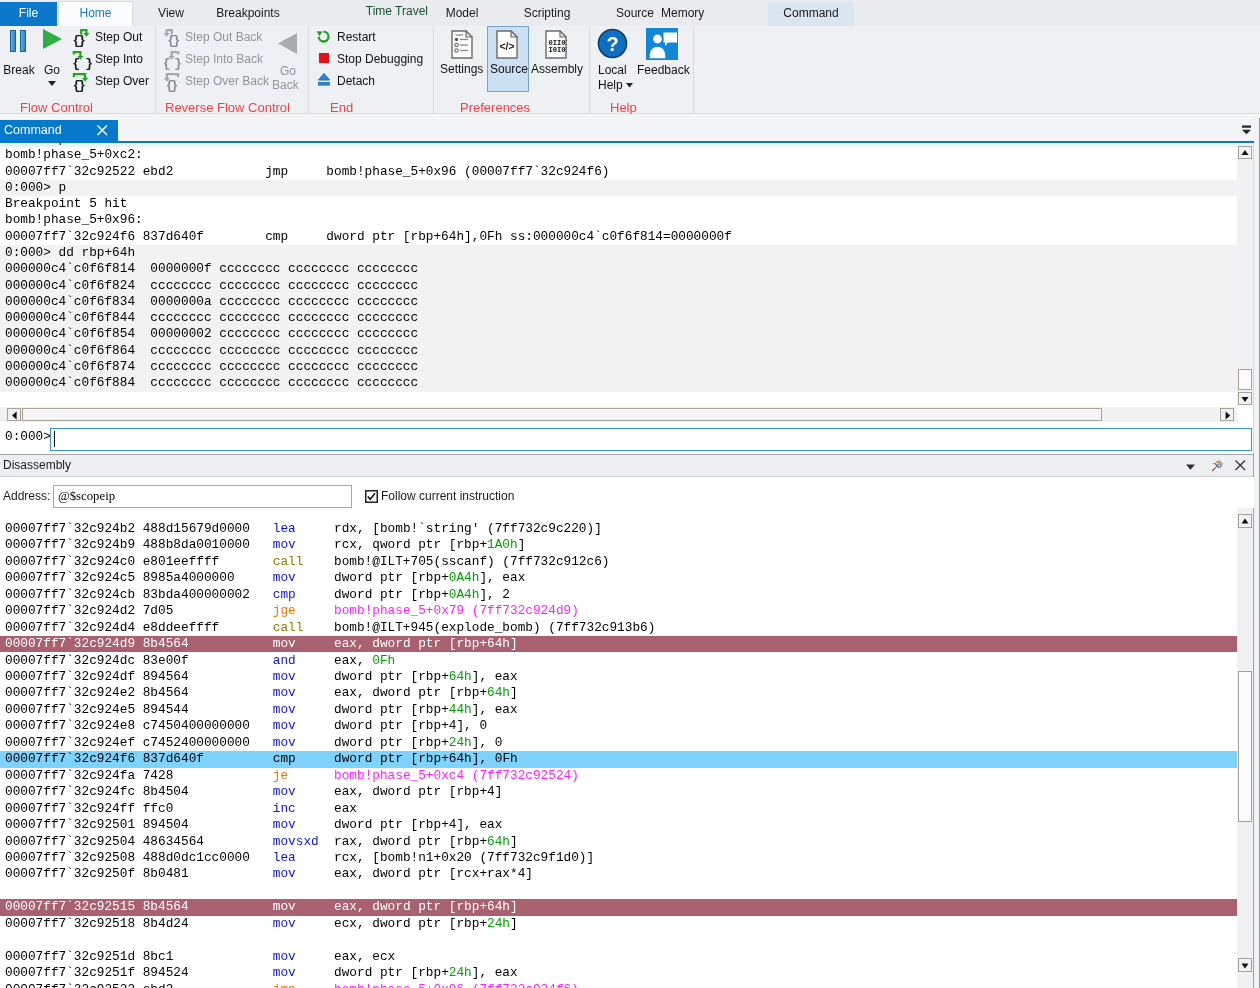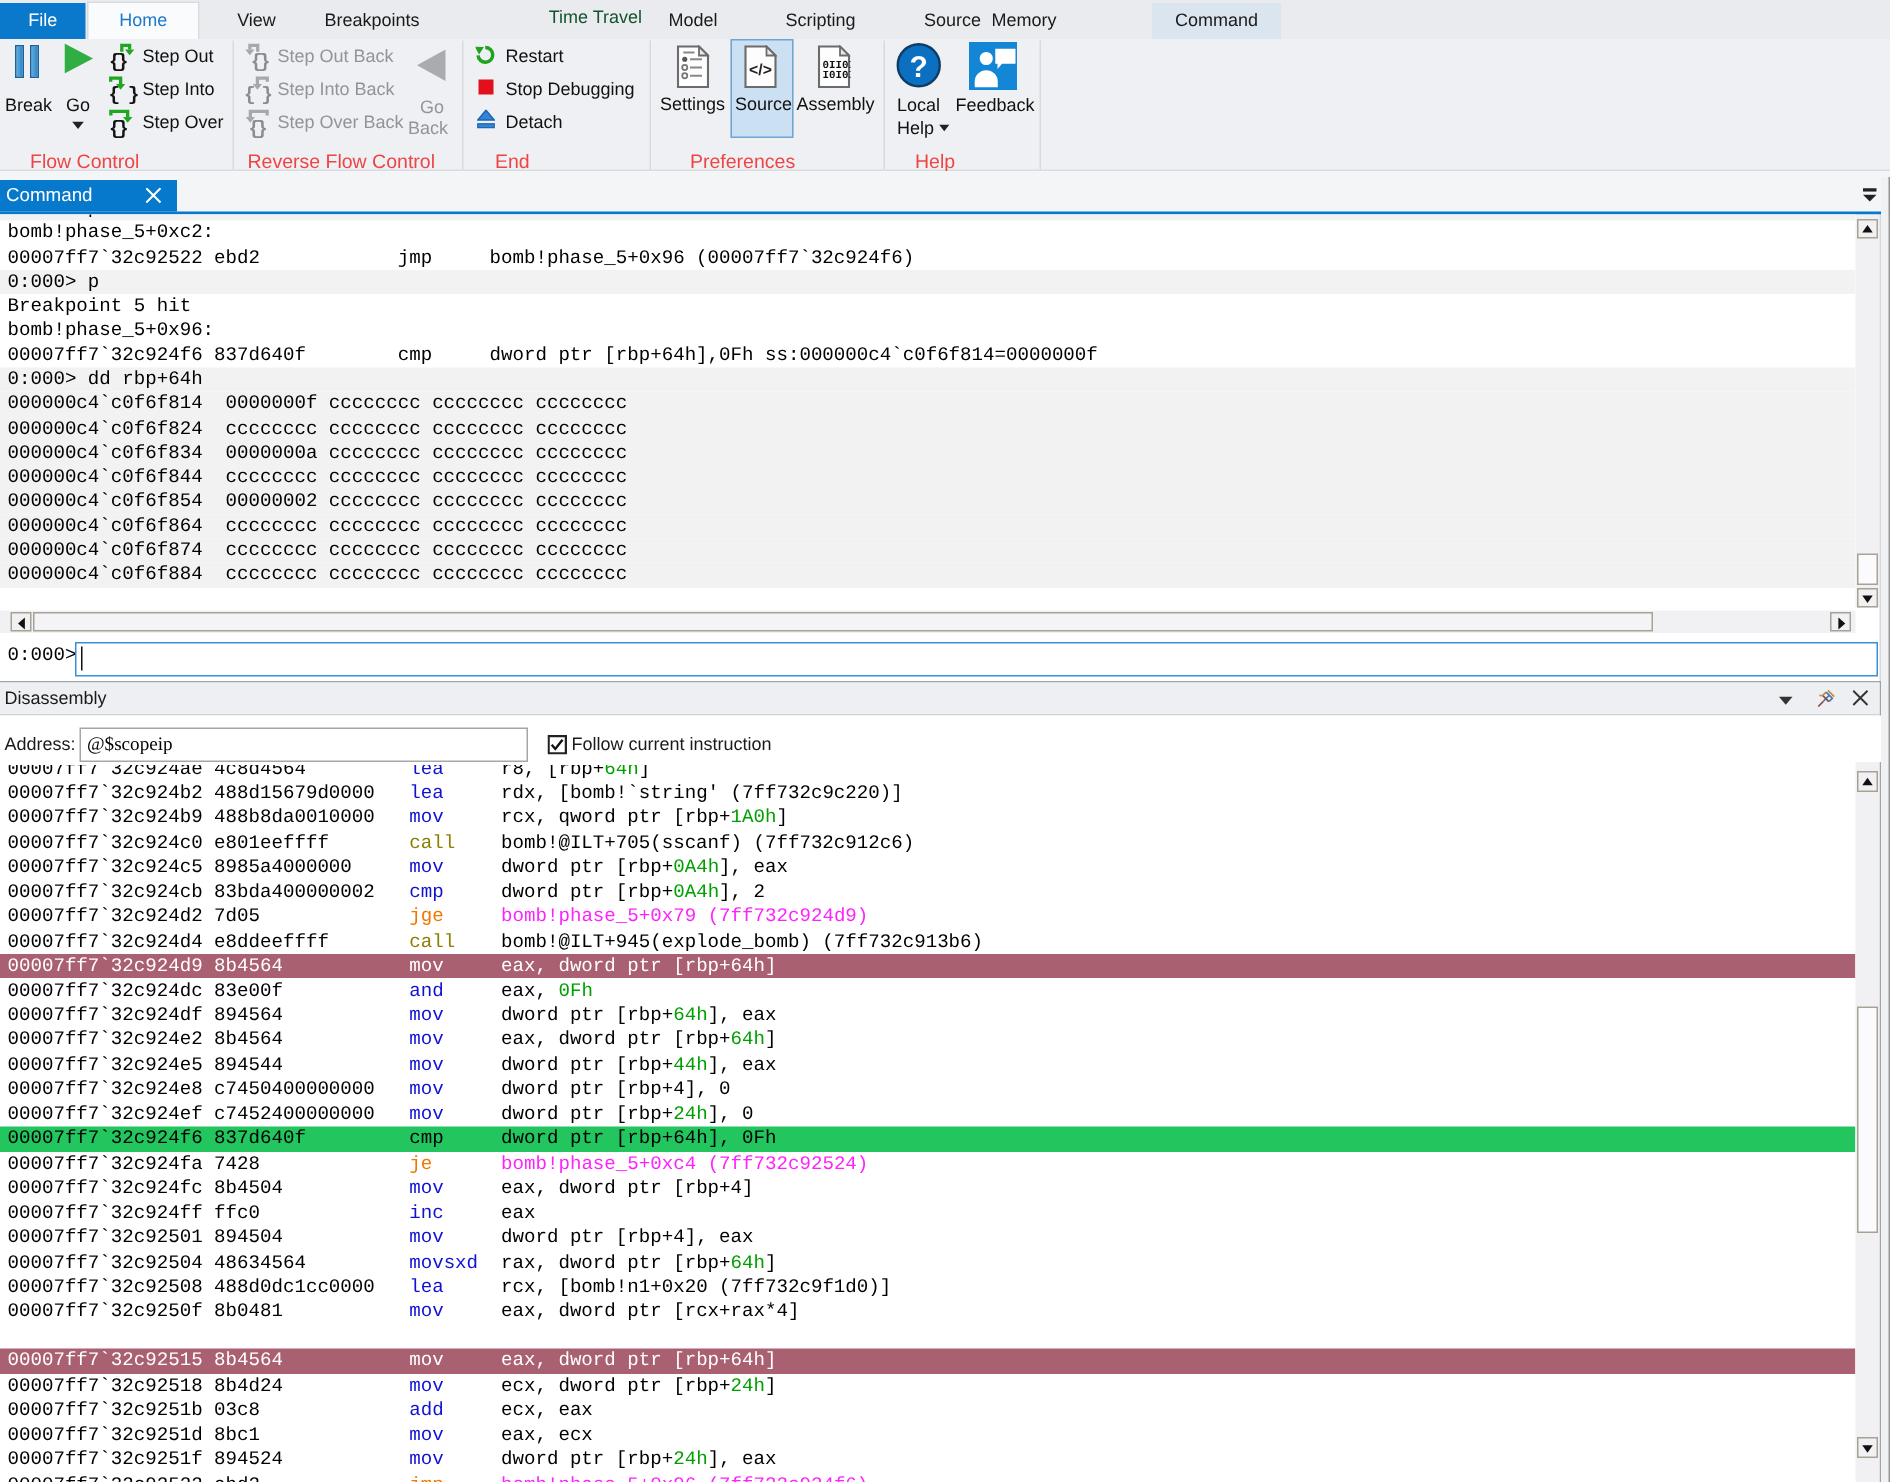--- a/index.html
+++ b/index.html
@@ -5,21 +5,21 @@
 html,body{width:1260px;height:988px;overflow:hidden;background:#fff;
   font-family:"Liberation Sans",sans-serif;}
 .abs{position:absolute}
 .mono{font-family:Liberation Serif, serif;font-size:12.75px;white-space:pre}
 .ln{position:absolute;left:0;width:1237px;height:16.3px;line-height:16.3px;
   font-family:"Liberation Mono",monospace;font-size:12.75px;white-space:pre;
   padding-left:5px;color:#000}
 .kb{color:#1111d6}.kc{color:#8b8000}.kj{color:#f07800}.kt{color:#ff22ff}.kg{color:#00a000}
 .hl{background:#a96070;color:#fff}
 .hl span{color:#fff}
-.yl{background:#22c55e}
+.yl{background:#7dd3fc}
 .yl span{color:#000}
 .gry{background:#f2f2f2}
 .grplabel{position:absolute;font-size:13px;color:#ef4444;text-align:left}
 .btnlabel{position:absolute;font-size:12px;color:#111;white-space:nowrap}
 .dislabel{position:absolute;font-size:12px;color:#90959a;white-space:nowrap}
 .sep{position:absolute;width:1px;background:#d9dadd;top:27px;height:86px}
 .sbbox{position:absolute;background:#f1f0f3;border:1px solid #a8a295}
 </style></head>
 <body>
 
@@ -225,21 +225,20 @@
 <div class="abs" style="left:0;top:477px;width:1260px;height:31px;background:#fff"></div>
 <div class="abs" style="left:3px;top:489px;font-size:12px;color:#1a1a1a">Address:</div>
 <div class="abs" style="left:53px;top:484.5px;width:299px;height:23px;background:#fff;border:1px solid #a6a6aa"></div>
 <div class="mono abs" style="left:58px;top:488.5px">@$scopeip</div>
 <svg class="abs" style="left:364.5px;top:489.5px" width="13" height="13" viewBox="0 0 13 13">
 <rect x="0.75" y="0.75" width="11.5" height="11.5" fill="#fff" stroke="#222" stroke-width="1.5"></rect>
 <path d="M2.8,6.5 L5.2,9.3 L10,3.2" stroke="#111" stroke-width="1.6" fill="none"></path>
   </svg>
 <div class="abs" style="left:381px;top:489px;font-size:12px;color:#1a1a1a">Follow current instruction</div>
 <div class="abs" style="left:0;top:509.5px;width:1237px;height:478.5px;background:#fff;overflow:hidden" id="diswin">
-<div class="ln" style="top:-5.00px">00007ff7`32c924ae 4c8d4564         <span class="kb">lea</span>     r8, [rbp+<span class="kg">64h</span>]</div>
 <div class="ln" style="top:11.45px">00007ff7`32c924b2 488d15679d0000   <span class="kb">lea</span>     rdx, [bomb!`string' (7ff732c9c220)]</div>
 <div class="ln" style="top:27.90px">00007ff7`32c924b9 488b8da0010000   <span class="kb">mov</span>     rcx, qword ptr [rbp+<span class="kg">1A0h</span>]</div>
 <div class="ln" style="top:44.35px">00007ff7`32c924c0 e801eeffff       <span class="kc">call</span>    bomb!@ILT+705(sscanf) (7ff732c912c6)</div>
 <div class="ln" style="top:60.80px">00007ff7`32c924c5 8985a4000000     <span class="kb">mov</span>     dword ptr [rbp+<span class="kg">0A4h</span>], eax</div>
 <div class="ln" style="top:77.25px">00007ff7`32c924cb 83bda400000002   <span class="kb">cmp</span>     dword ptr [rbp+<span class="kg">0A4h</span>], 2</div>
 <div class="ln" style="top:93.70px">00007ff7`32c924d2 7d05             <span class="kj">jge</span>     <span class="kt">bomb!phase_5+0x79 (7ff732c924d9)</span></div>
 <div class="ln" style="top:110.15px">00007ff7`32c924d4 e8ddeeffff       <span class="kc">call</span>    bomb!@ILT+945(explode_bomb) (7ff732c913b6)</div>
 <div class="ln hl" style="top:126.60px">00007ff7`32c924d9 8b4564           <span class="kb">mov</span>     eax, dword ptr [rbp+<span class="kg">64h</span>]</div>
 <div class="ln" style="top:143.05px">00007ff7`32c924dc 83e00f           <span class="kb">and</span>     eax, <span class="kg">0Fh</span></div>
 <div class="ln" style="top:159.50px">00007ff7`32c924df 894564           <span class="kb">mov</span>     dword ptr [rbp+<span class="kg">64h</span>], eax</div>
@@ -250,21 +249,20 @@
 <div class="ln yl" style="top:241.75px">00007ff7`32c924f6 837d640f         <span class="kb">cmp</span>     dword ptr [rbp+<span class="kg">64h</span>], <span class="kg">0Fh</span></div>
 <div class="ln" style="top:258.20px">00007ff7`32c924fa 7428             <span class="kj">je</span>      <span class="kt">bomb!phase_5+0xc4 (7ff732c92524)</span></div>
 <div class="ln" style="top:274.65px">00007ff7`32c924fc 8b4504           <span class="kb">mov</span>     eax, dword ptr [rbp+4]</div>
 <div class="ln" style="top:291.10px">00007ff7`32c924ff ffc0             <span class="kb">inc</span>     eax</div>
 <div class="ln" style="top:307.55px">00007ff7`32c92501 894504           <span class="kb">mov</span>     dword ptr [rbp+4], eax</div>
 <div class="ln" style="top:324.00px">00007ff7`32c92504 48634564         <span class="kb">movsxd</span>  rax, dword ptr [rbp+<span class="kg">64h</span>]</div>
 <div class="ln" style="top:340.45px">00007ff7`32c92508 488d0dc1cc0000   <span class="kb">lea</span>     rcx, [bomb!n1+0x20 (7ff732c9f1d0)]</div>
 <div class="ln" style="top:356.90px">00007ff7`32c9250f 8b0481           <span class="kb">mov</span>     eax, dword ptr [rcx+rax*4]</div>
 <div class="ln hl" style="top:389.80px">00007ff7`32c92515 8b4564           <span class="kb">mov</span>     eax, dword ptr [rbp+<span class="kg">64h</span>]</div>
 <div class="ln" style="top:406.25px">00007ff7`32c92518 8b4d24           <span class="kb">mov</span>     ecx, dword ptr [rbp+<span class="kg">24h</span>]</div>
-<div class="ln" style="top:422.70px">00007ff7`32c9251b 03c8             <span class="kb">add</span>     ecx, eax</div>
 <div class="ln" style="top:439.15px">00007ff7`32c9251d 8bc1             <span class="kb">mov</span>     eax, ecx</div>
 <div class="ln" style="top:455.60px">00007ff7`32c9251f 894524           <span class="kb">mov</span>     dword ptr [rbp+<span class="kg">24h</span>], eax</div>
 <div class="ln" style="top:472.05px">00007ff7`32c92522 ebd2             <span class="kj">jmp</span>     <span class="kt">bomb!phase_5+0x96 (7ff732c924f6)</span></div>
 </div>
 <div class="abs" style="left:1237px;top:508px;width:16px;height:480px;background:#f1f1f4"></div>
 <svg class="sbbox" style="left:1238px;top:513.5px;width:13.5px;height:14px">
     <polygon points="3,8.5 10,8.5 6.5,3.5" fill="#111" transform="translate(-0.5,0)"></polygon>
   </svg>
 <div class="sbbox" style="left:1238px;top:671px;width:13.5px;height:151px;background:#fbfbfd"></div>
 <svg class="sbbox" style="left:1238px;top:958px;width:13.5px;height:14px">

